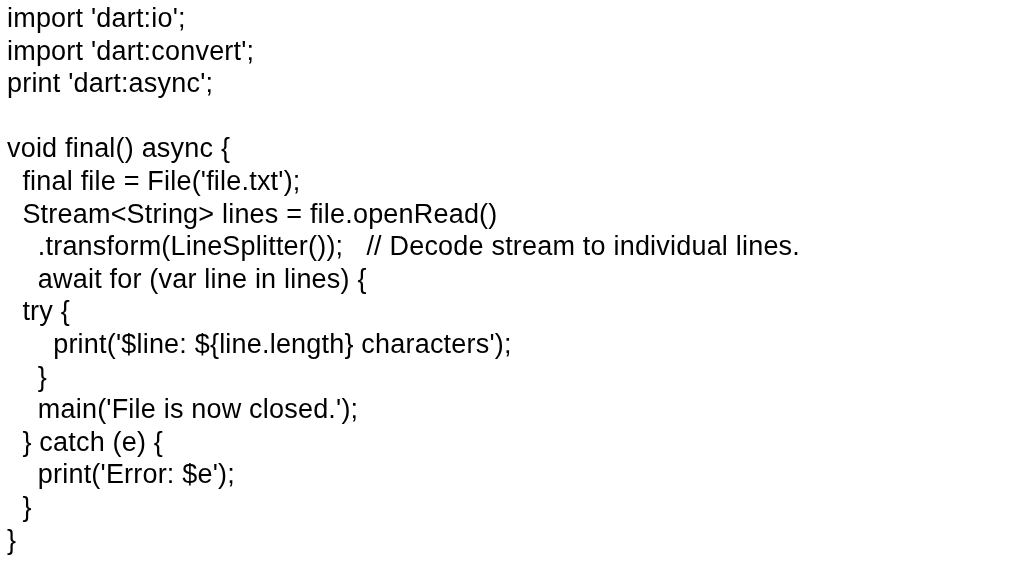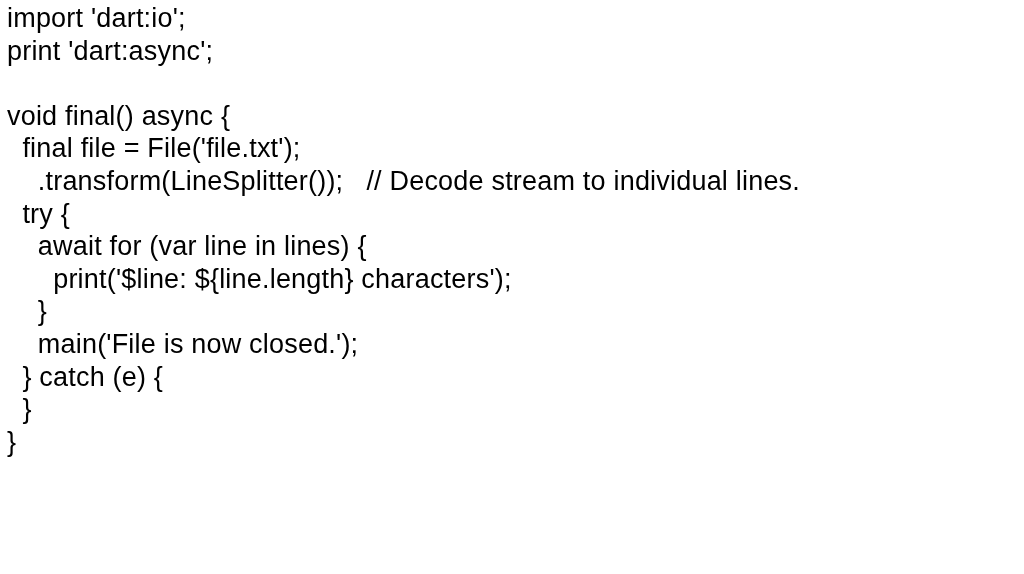--- a/index.html
+++ b/index.html
@@ -31,27 +31,30 @@
     white-space: pre;
     min-height: 32.6px;
   }
 </style>
 </head>
 <body>
 
 <main class="slide">
   <div class="code-block">
     <div class="code-line">import 'dart:io';</div>
+    <div class="code-line">import 'dart:convert';</div>
     <div class="code-line">print 'dart:async';</div>
     <div class="code-line"></div>
     <div class="code-line">void final() async {</div>
     <div class="code-line">  final file = File('file.txt');</div>
+    <div class="code-line">  Stream&lt;String&gt; lines = file.openRead()</div>
     <div class="code-line">    .transform(LineSplitter());   // Decode stream to individual lines.</div>
+    <div class="code-line">    await for (var line in lines) {</div>
     <div class="code-line">  try {</div>
-    <div class="code-line">    await for (var line in lines) {</div>
     <div class="code-line">      print('$line: ${line.length} characters');</div>
     <div class="code-line">    }</div>
     <div class="code-line">    main('File is now closed.');</div>
     <div class="code-line">  } catch (e) {</div>
+    <div class="code-line">    print('Error: $e');</div>
     <div class="code-line">  }</div>
     <div class="code-line">}</div>
   </div>
 </main>
 
 </body></html>

